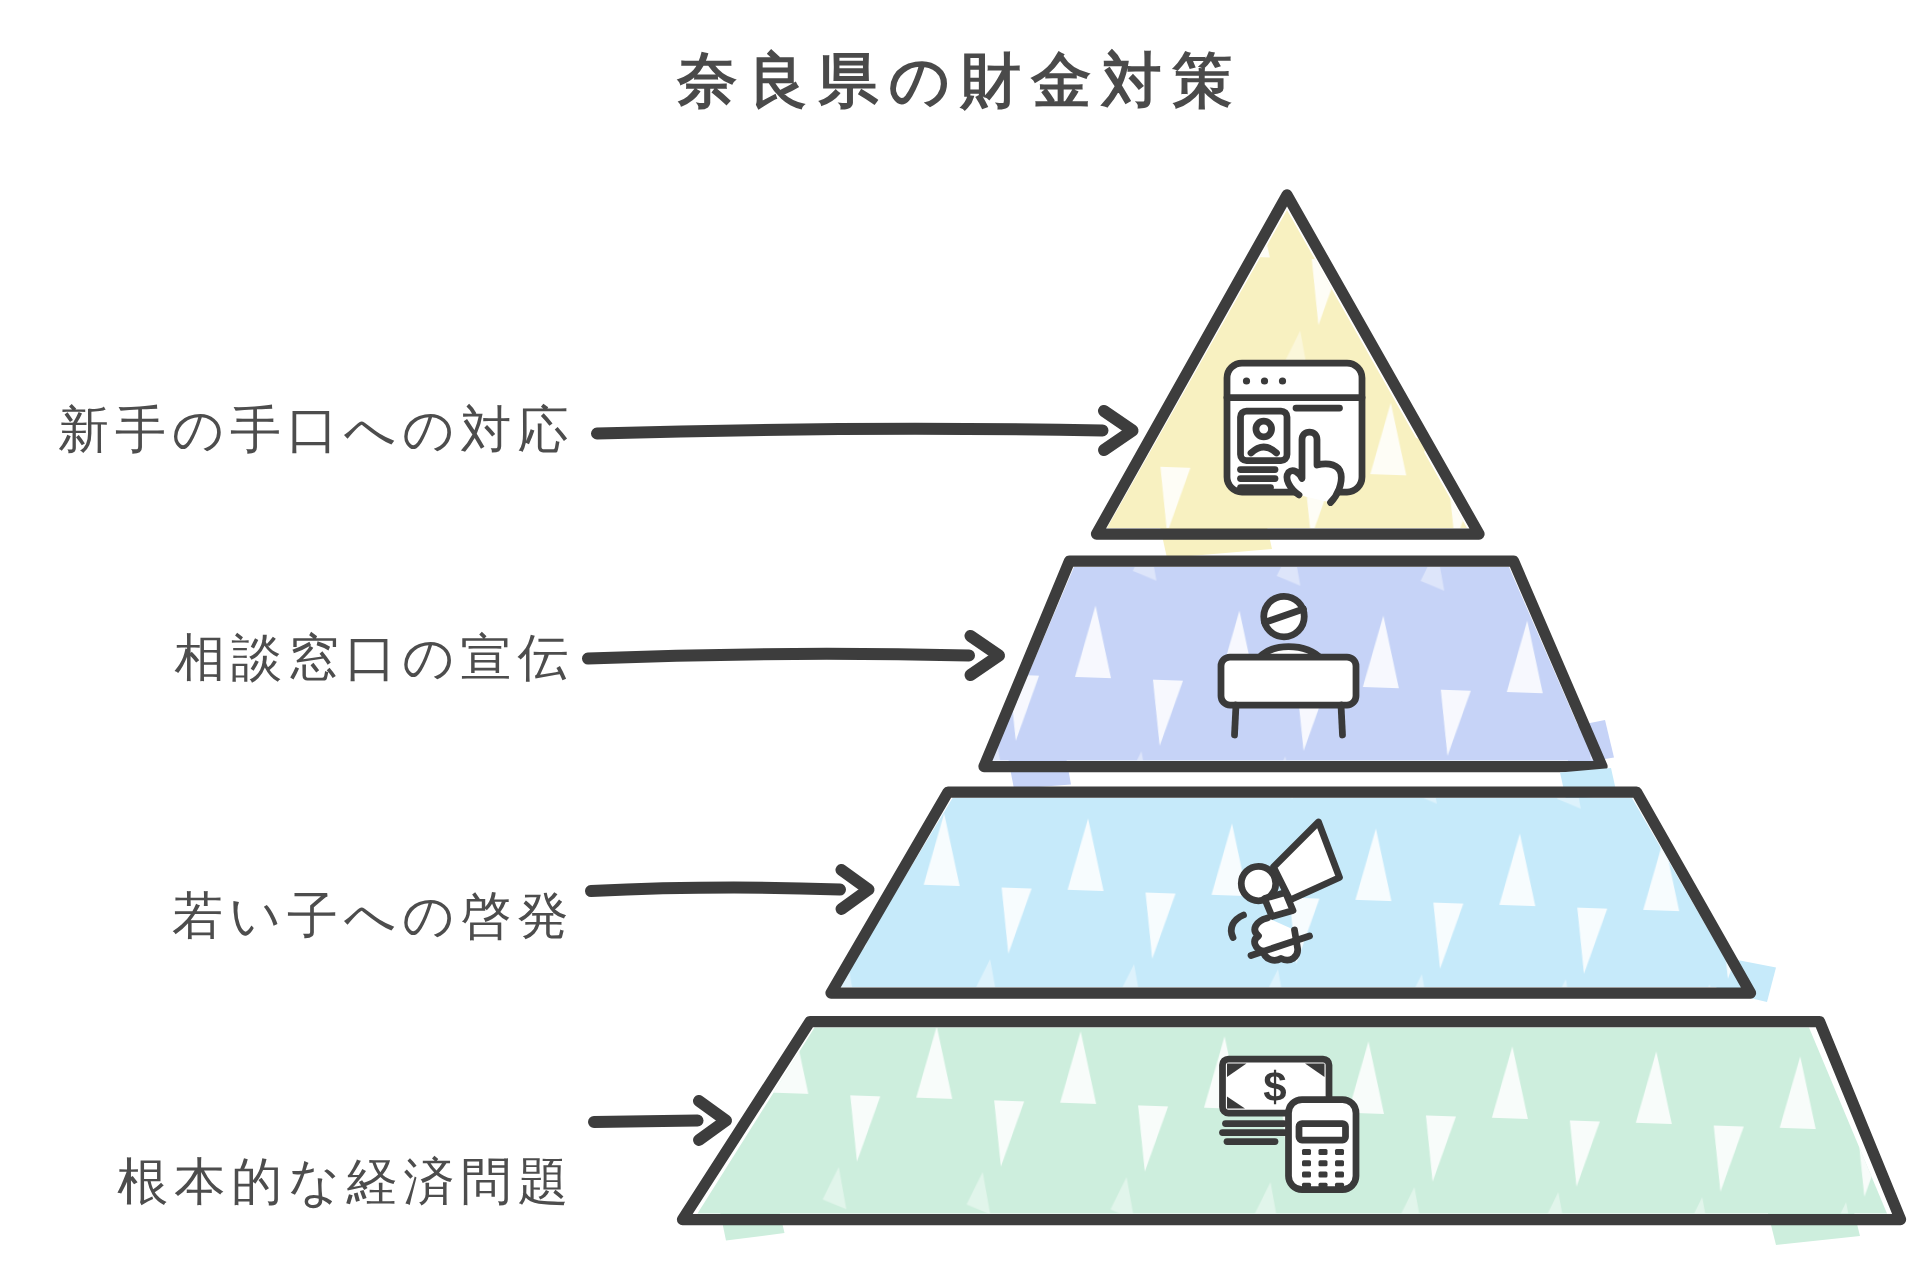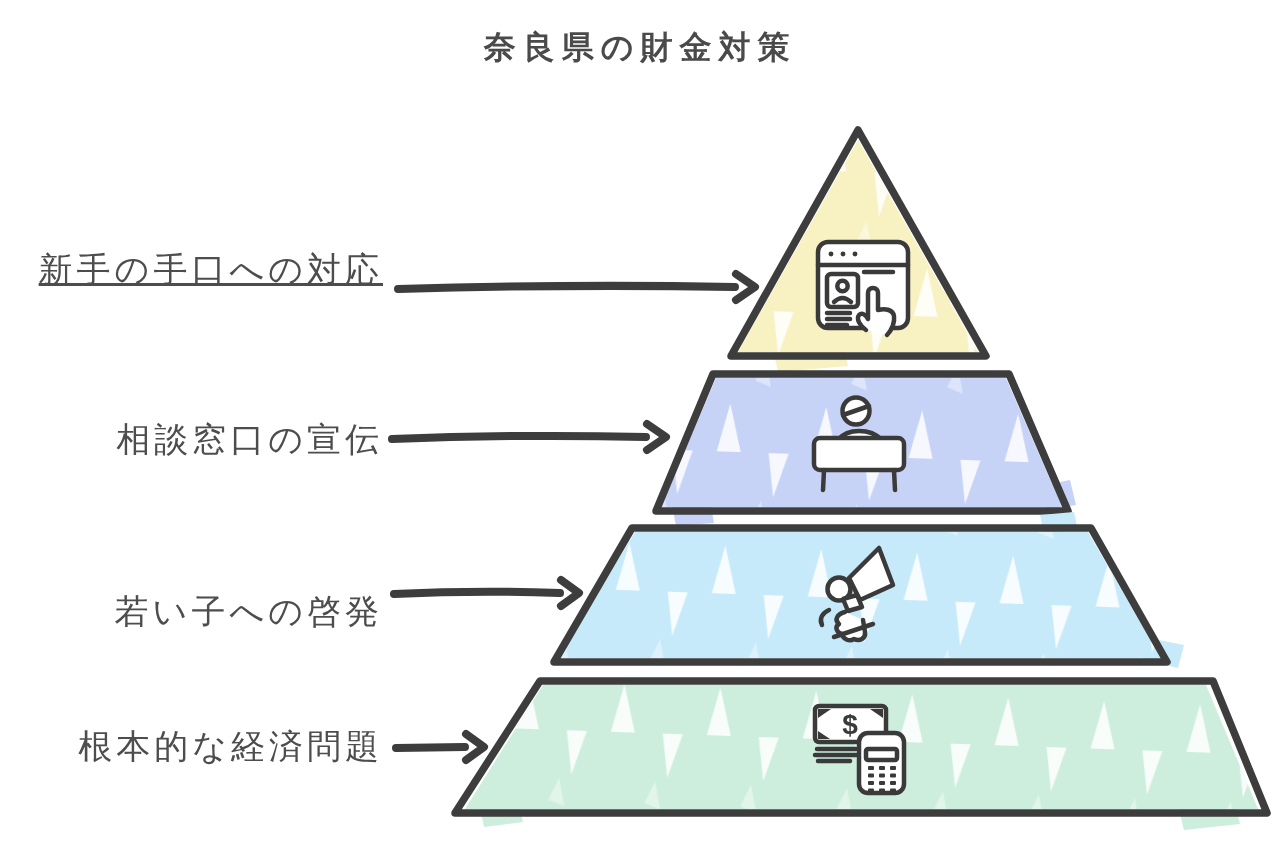--- a/index.html
+++ b/index.html
@@ -3,32 +3,32 @@
 <meta charset="utf-8">
 <style>
   html,body { margin:0; padding:0; background:#ffffff; }
   .canvas {
     position:relative; width:1280px; height:841px; background:#ffffff;
     overflow:hidden;
     font-family:"Liberation Sans","DejaVu Sans",sans-serif;
   }
   .title {
     position:absolute; top:26px; left:0; width:100%;
-    text-align:center; font-size:32px; font-weight:bold;
+    text-align:center; font-size:40px; font-weight:bold;
     letter-spacing:7px; color:#4a4a4a; white-space:nowrap;
   }
   .tier-label {
     position:absolute; right:897px;
     font-size:34px; letter-spacing:4px; color:#4d4d4d;
     white-space:nowrap; line-height:41px;
   }
-  .label-1 { top:249px;text-decoration:underline; }
+  .label-1 { top:267px; }
   .label-2 { top:419px;text-align:right; }
   .label-3 { top:591px;font-family:Liberation Serif, serif; }
-  .label-4 { top:726px;font-family:Liberation Serif, serif; }
+  .label-4 { top:768px;font-family:Liberation Serif, serif; }
   svg.graphic { position:absolute; left:0; top:0; }
 </style>
 </head>
 <body>
 
 <div class="canvas">
 
   <div class="title">奈良県の財金対策</div>
 
   <div class="tier-label label-1">新手の手口への対応</div>

